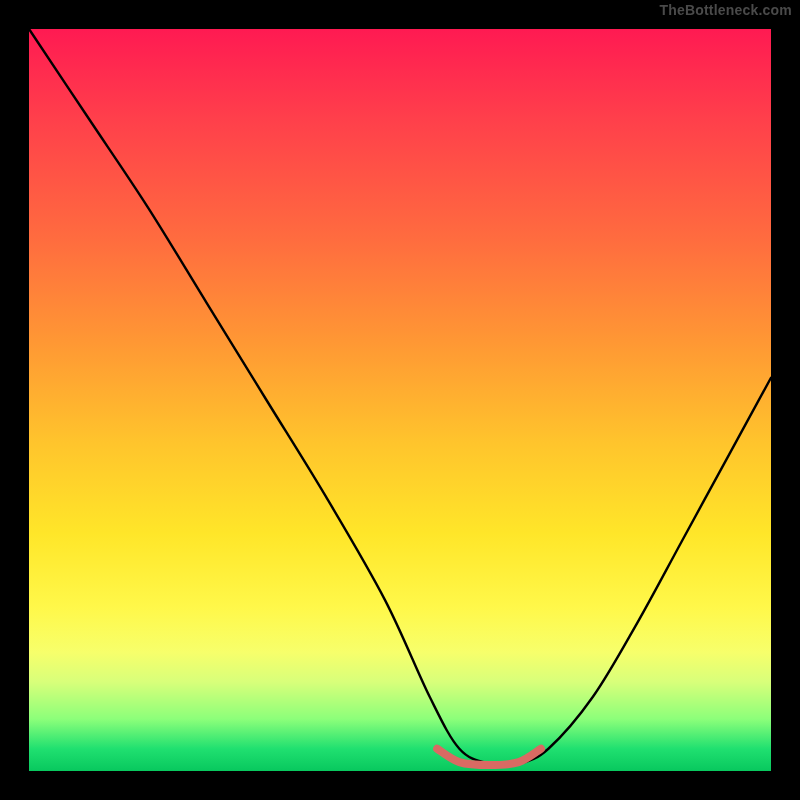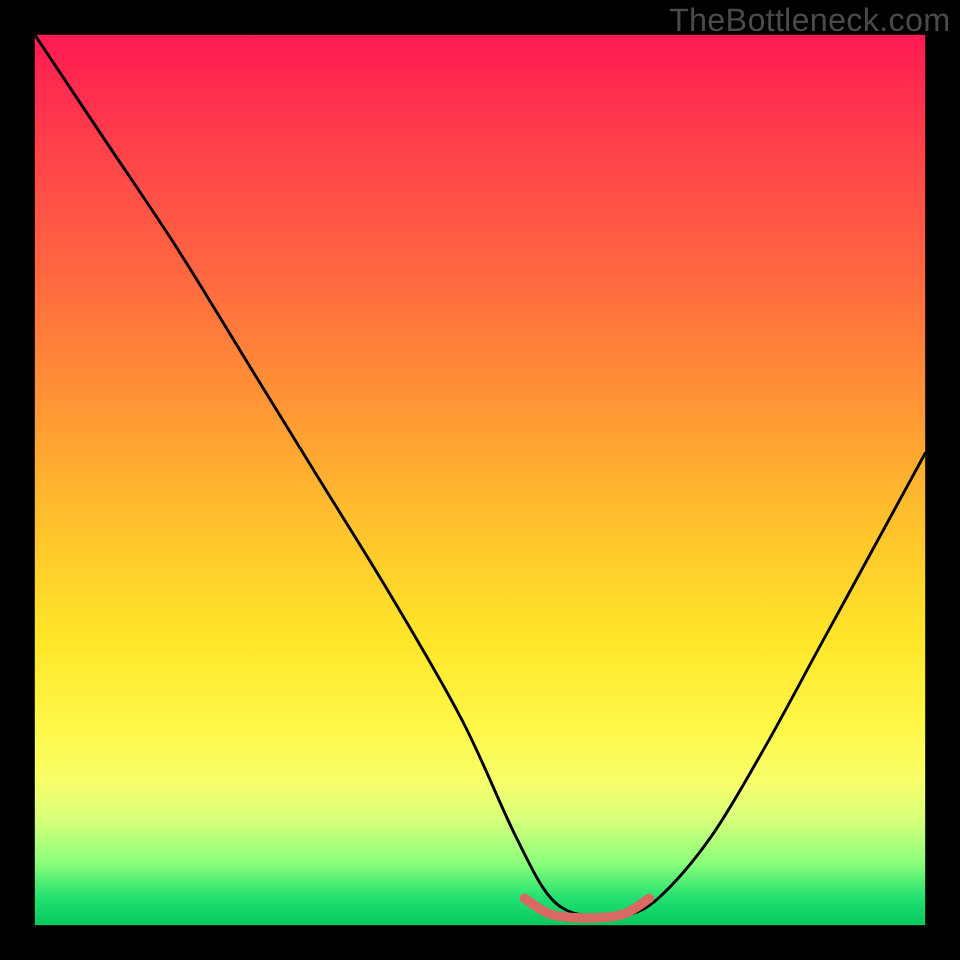--- a/index.html
+++ b/index.html
@@ -15,22 +15,22 @@
     position: relative;
     width: 800px;
     height: 800px;
     background: #000;
   }
   .attribution {
     position: absolute;
     top: 2px;
     right: 8px;
     color: #4a4a4a;
-    font-size: 27px;
-    font-weight: 400;
+    font-size: 14px;
+    font-weight: 700;
     letter-spacing: 0.2px;
   }
   .plot-area {
     position: absolute;
     left: 29px;
     top: 29px;
     width: 742px;
     height: 742px;
     
     background: linear-gradient(

